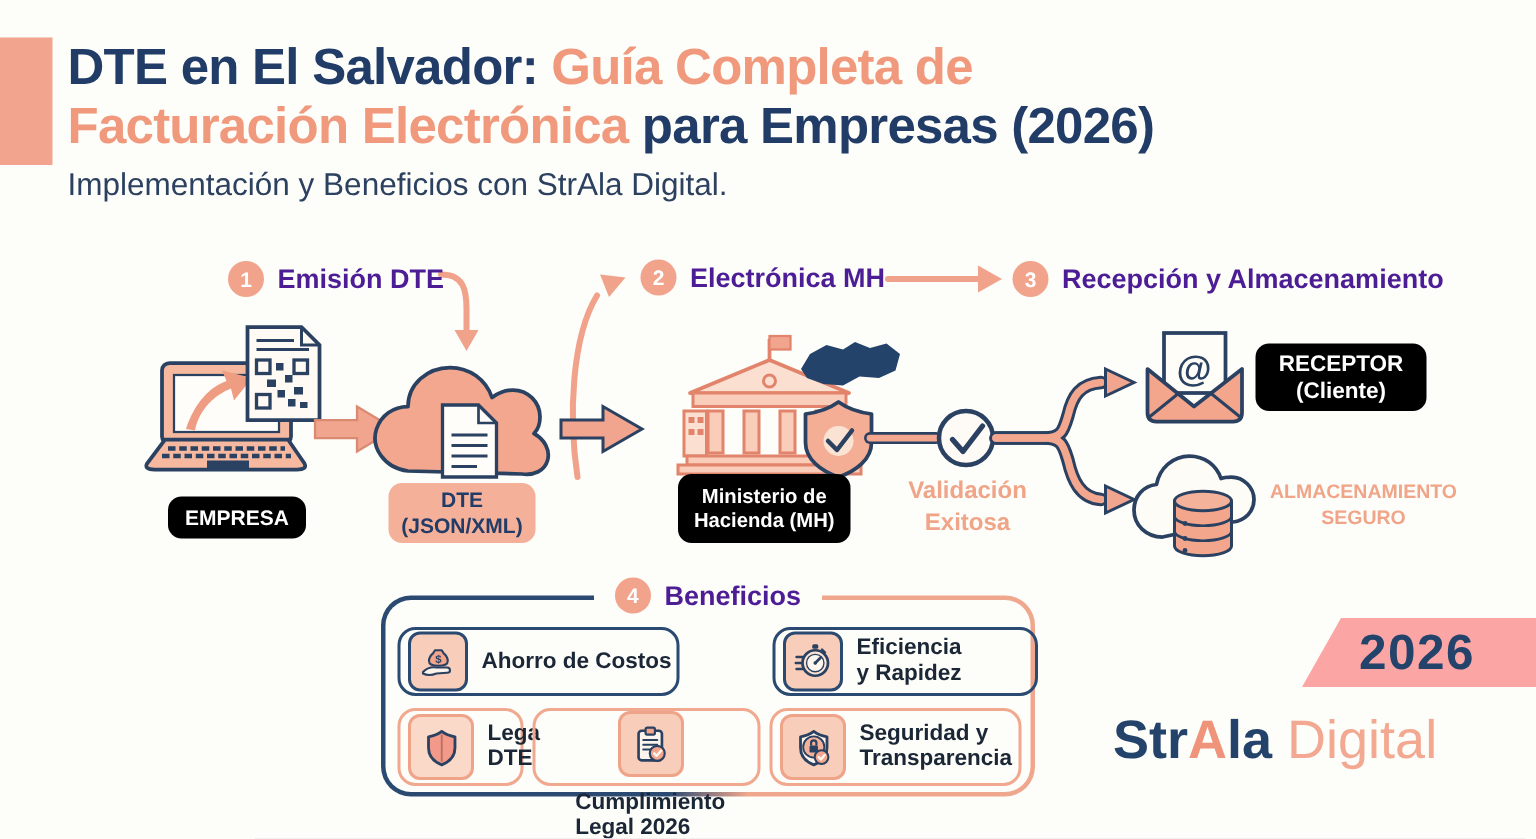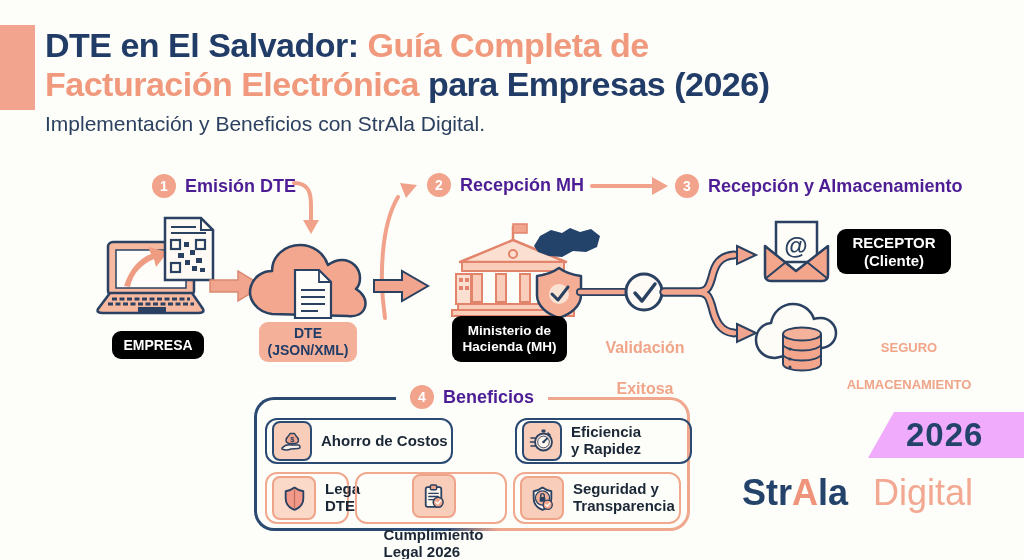--- a/index.html
+++ b/index.html
@@ -21,45 +21,45 @@
   .step-circle{width:24px;height:24px;border-radius:50%;background:#F2A38C;color:#FFFFFF;
     font-size:14px;font-weight:bold;display:flex;align-items:center;justify-content:center;flex:0 0 auto;}
   .step-label{font-size:18px;font-weight:bold;color:#4c1d95;white-space:nowrap;}
   
   .pill{border-radius:9px;display:flex;flex-direction:column;align-items:center;justify-content:center;
     text-align:center;font-weight:bold;line-height:1.18;}
   .pill span{display:block;}
   .pill-navy{background:#000000;color:#FFFFFF;}
   .pill-salmon{background:#F4B098;color:#223C68;}
   .salmon-label{color:#F0A488;font-weight:bold;text-align:center;line-height:1.3;}
-  .salmon-label span{display:block;margin-top:20px;}
+  .salmon-label span{display:block;}
   
   .benefits-outer{left:254px;top:397px;width:436px;height:134px;border-radius:20px;padding:3px;
     background:linear-gradient(90deg,#2A4A72 44%,#EFA78D 56%);box-sizing:border-box;}
   .benefits-inner{position:relative;width:100%;height:100%;background:#FDFDF9;border-radius:17px;}
   .benefits-title{position:absolute;left:50%;top:-3px;transform:translate(-50%,-50%);
     background:#FDFDF9;padding:0 14px;display:flex;align-items:center;gap:9px;}
   .benefit-box{position:absolute;border-radius:12px;display:flex;align-items:center;gap:9px;
     padding-left:5px;box-sizing:border-box;}
   .b-navy{border:2.5px solid #2A4A72;}
   .b-salmon{border:2.5px solid #F0A98F;}
   .icon-square{border-radius:8px;background:#F8CDB9;display:flex;align-items:center;justify-content:center;flex:0 0 auto;}
   .iq-navy{border:2px solid #2A4A72;}
   .iq-salmon{border:2px solid #EFA48A;}
   .benefit-label{font-size:15px;font-weight:bold;color:#1B2736;line-height:1.12;}
   .benefit-label span{display:block;}
   
-  .year-banner{left:868px;top:412px;width:156px;height:46px;background:#f0abfc;
+  .year-banner{left:868px;top:412px;width:156px;height:46px;background:#fca5a5;
     clip-path:polygon(26px 0,100% 0,100% 100%,0 100%);
     display:flex;align-items:center;}
   .year-text{margin-left:38px;font-size:33px;font-weight:bold;color:#24436B;letter-spacing:1px;}
   .brand{left:742px;top:472px;font-size:36px;font-weight:bold;white-space:nowrap;}
   .br-navy{color:#24436B;}
   .br-a{color:#EF937A;}
-  .br-digital{color:#F2A891;font-weight:normal;margin-left:15px;}
+  .br-digital{color:#F2A891;font-weight:normal;}
   svg.canvas{position:absolute;left:0;top:0;}
 </style>
 </head>
 <body>
 
 <div class="stage">
 
   <svg class="canvas" width="1024" height="559" viewBox="0 0 1024 559">
 
     <g>
@@ -198,21 +198,21 @@
     <div><span class="t-salmon">Facturación Electrónica</span><span class="t-navy"> para Empresas (2026)</span></div>
   </div>
   <div class="abs subtitle">Implementación y Beneficios con StrAla Digital.</div>
 
   <div class="abs step-head" style="left:152px;top:174px;">
     <div class="step-circle">1</div>
     <div class="step-label">Emisión DTE</div>
   </div>
   <div class="abs step-head" style="left:427px;top:173px;">
     <div class="step-circle">2</div>
-    <div class="step-label">Recepción MH</div>
+    <div class="step-label">Electrónica MH</div>
   </div>
   <div class="abs step-head" style="left:675px;top:174px;">
     <div class="step-circle">3</div>
     <div class="step-label">Recepción y Almacenamiento</div>
   </div>
 
   <div class="abs pill pill-navy" style="left:112px;top:331px;width:92px;height:28px;font-size:14px;">
     <span>EMPRESA</span>
   </div>
   <div class="abs pill pill-salmon" style="left:259px;top:322px;width:98px;height:40px;font-size:14px;">
@@ -225,22 +225,22 @@
   </div>
   <div class="abs salmon-label" style="left:585px;top:318px;width:120px;font-size:16px;">
     <span>Validación</span>
     <span>Exitosa</span>
   </div>
   <div class="abs pill pill-navy" style="left:837px;top:229px;width:114px;height:45px;font-size:15px;">
     <span>RECEPTOR</span>
     <span>(Cliente)</span>
   </div>
   <div class="abs salmon-label" style="left:841px;top:320px;width:136px;font-size:13px;">
+    <span>ALMACENAMIENTO</span>
     <span>SEGURO</span>
-    <span>ALMACENAMIENTO</span>
   </div>
 
   <div class="abs benefits-outer">
     <div class="benefits-inner">
 
       <div class="benefits-title">
         <div class="step-circle">4</div>
         <div class="step-label">Beneficios</div>
       </div>
 

